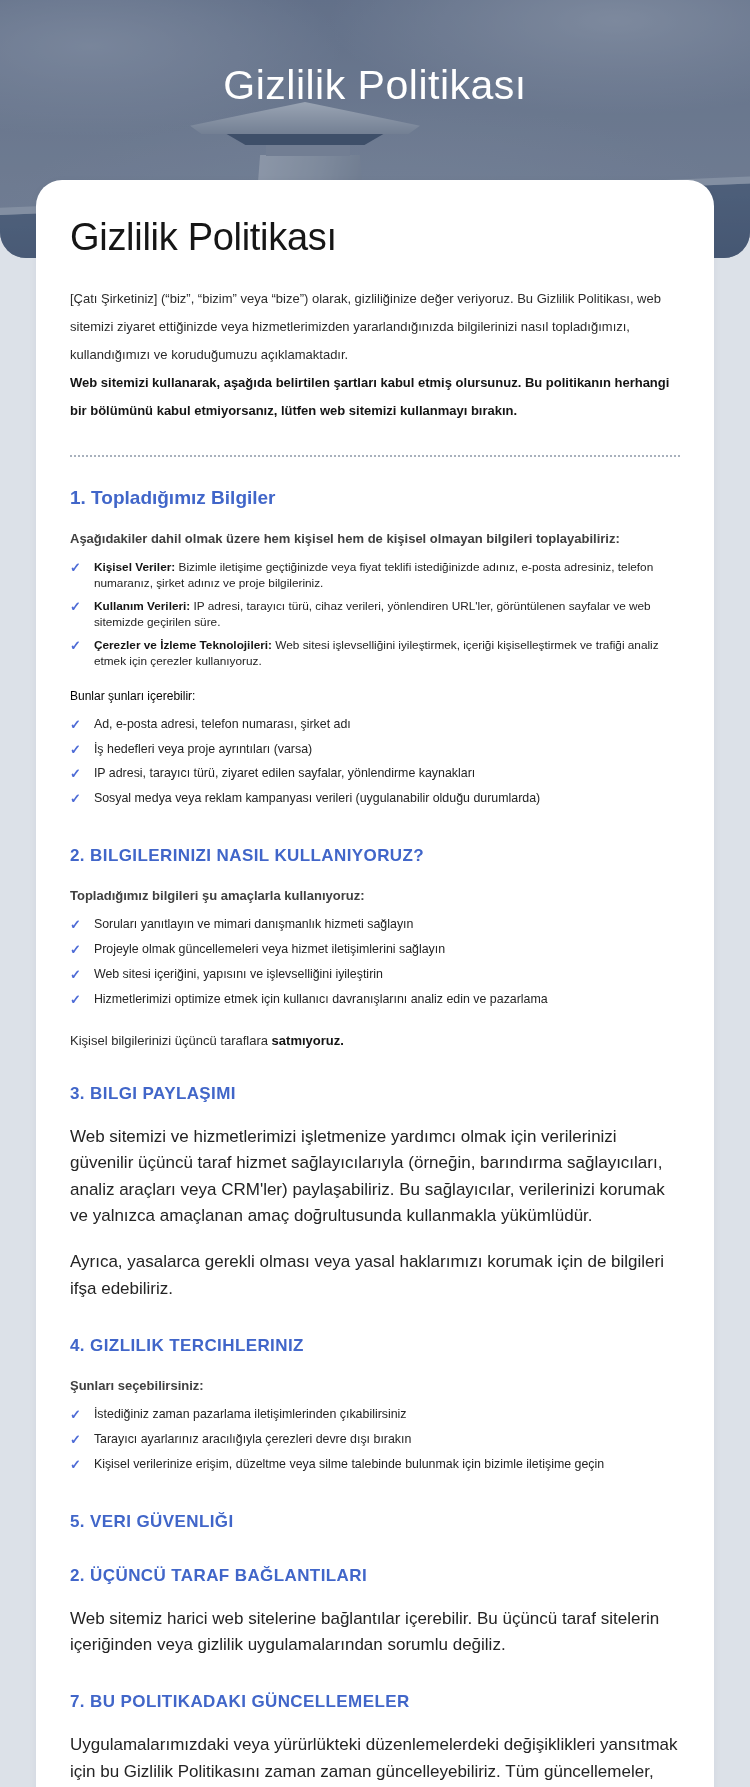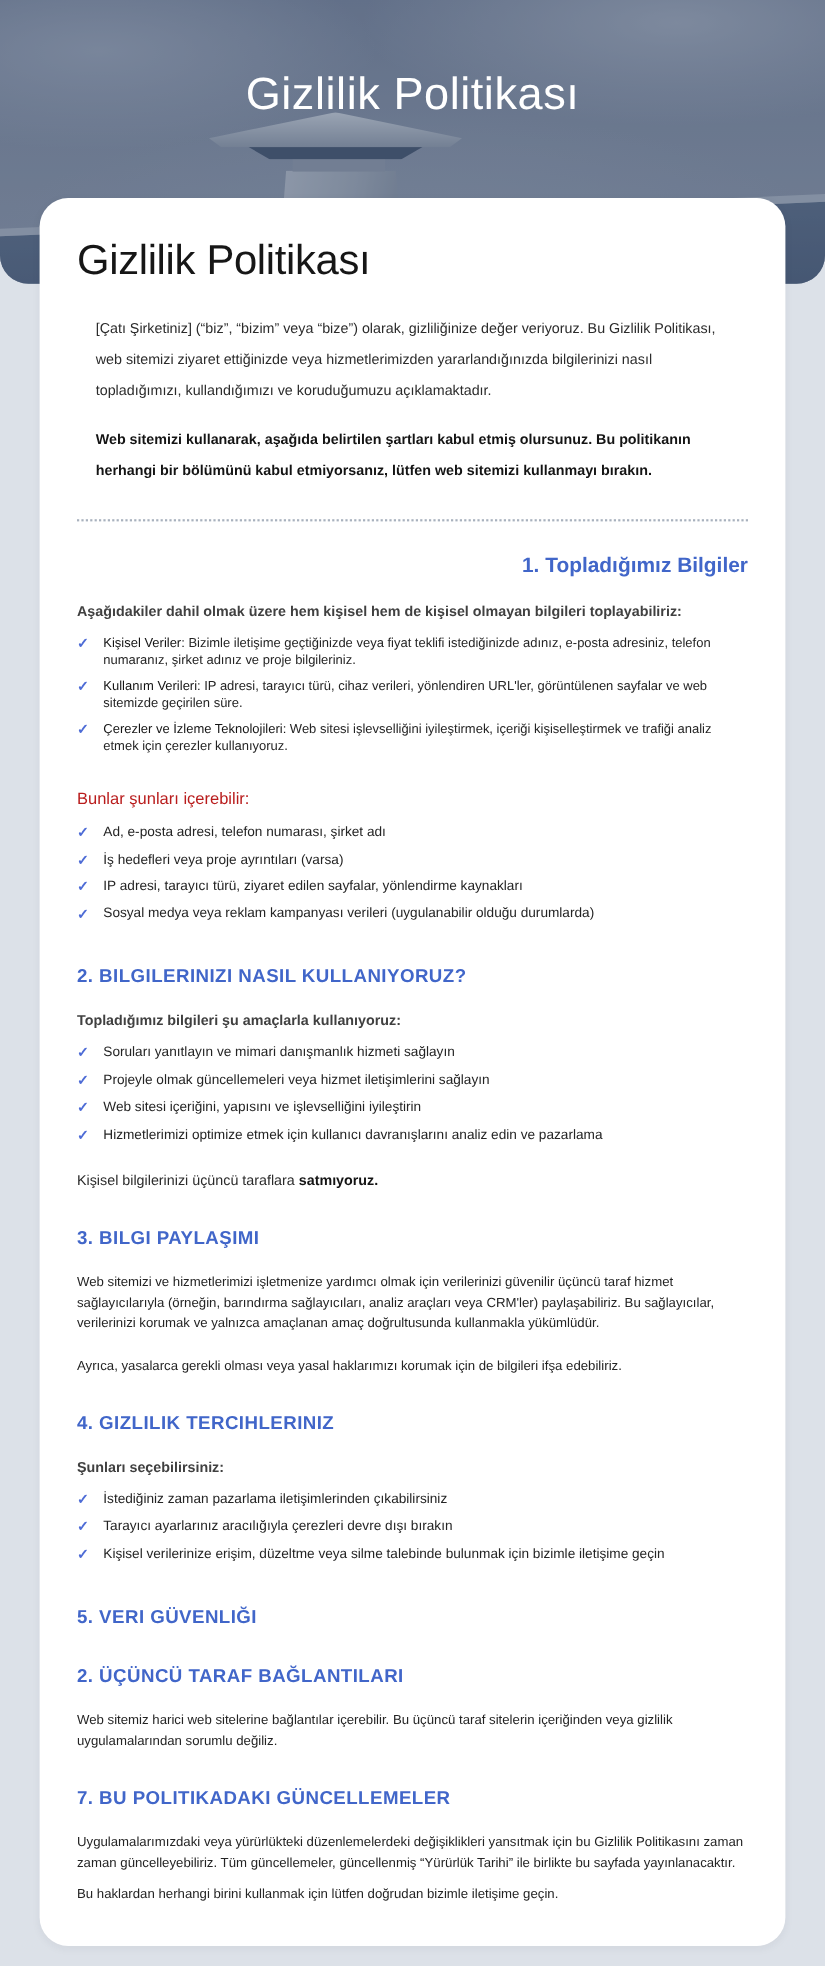--- a/index.html
+++ b/index.html
@@ -96,36 +96,36 @@
     font-size: 38px;
     font-weight: 500;
     color: #161616;
     letter-spacing: -0.3px;
     margin: 8px 0 26px;
   }
   .intro-p {
     font-size: 13px;
     line-height: 2.15;
     color: #2b2b2b;
-    margin: 17px;
+    margin: 0;
   }
   .intro-p.bold { font-weight: 700; color: #141414; }
   .divider {
     border: none;
     border-top: 2px dotted #a8b1bd;
     margin: 30px 0 0;
   }
   h2.sec {
     color: #4166c9;
     font-size: 17px;
     font-weight: 700;
     letter-spacing: 0.4px;
     margin: 34px 0 0;
   }
-  h2.sec.first { font-size: 19px; font-weight: 600; letter-spacing: 0; margin-top: 30px; text-align: right; }
+  h2.sec.first { font-size: 19px; font-weight: 600; letter-spacing: 0; margin-top: 30px; }
   .sec-lead {
     font-size: 13px;
     font-weight: 700;
     color: #404040;
     margin: 22px 0 10px;
   }
   ul.checklist { list-style: none; margin: 0; padding: 0; }
   .checklist li {
     display: flex;
     gap: 13px;
@@ -134,26 +134,26 @@
     line-height: 1.45;
     color: #242424;
   }
   .checklist.detailed li { font-size: 11.8px; line-height: 1.4; }
   .check {
     color: #4e6cd6;
     font-weight: 700;
     font-size: 13px;
     flex: 0 0 auto;
   }
-  .item-label { font-weight: 400; color: #141414; }
-  .mid-p  { font-size: 15px; color: #b91c1c; margin: 28px 0 10px; }
+  .item-label { font-weight: 700; color: #141414; }
+  .mid-p  { font-size: 12px; color: #000000; margin: 16px 0 10px; }
   .note-p { font-size: 13px; color: #2b2b2b; margin: 18px 0 12px; line-height: 1.5; }
   .note-p b { color: #141414; }
   .sec-p {
-    font-size: 12px;
+    font-size: 17px;
     line-height: 1.55;
     color: #242424;
     margin: 20px 0 0;
   }
 </style>
 </head>
 <body>
 
 <header class="hero">
   <div class="roof"></div>

